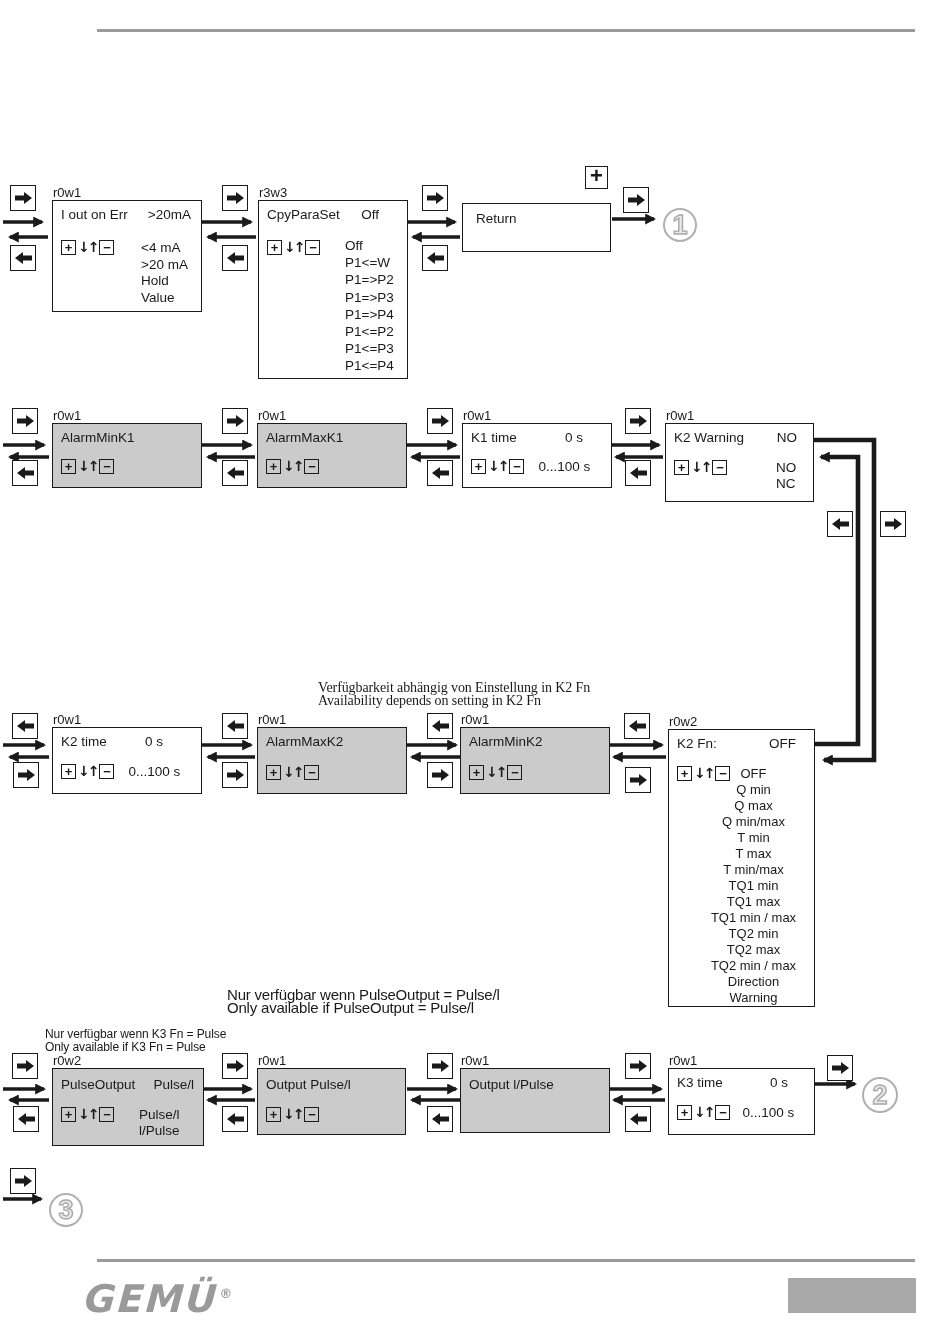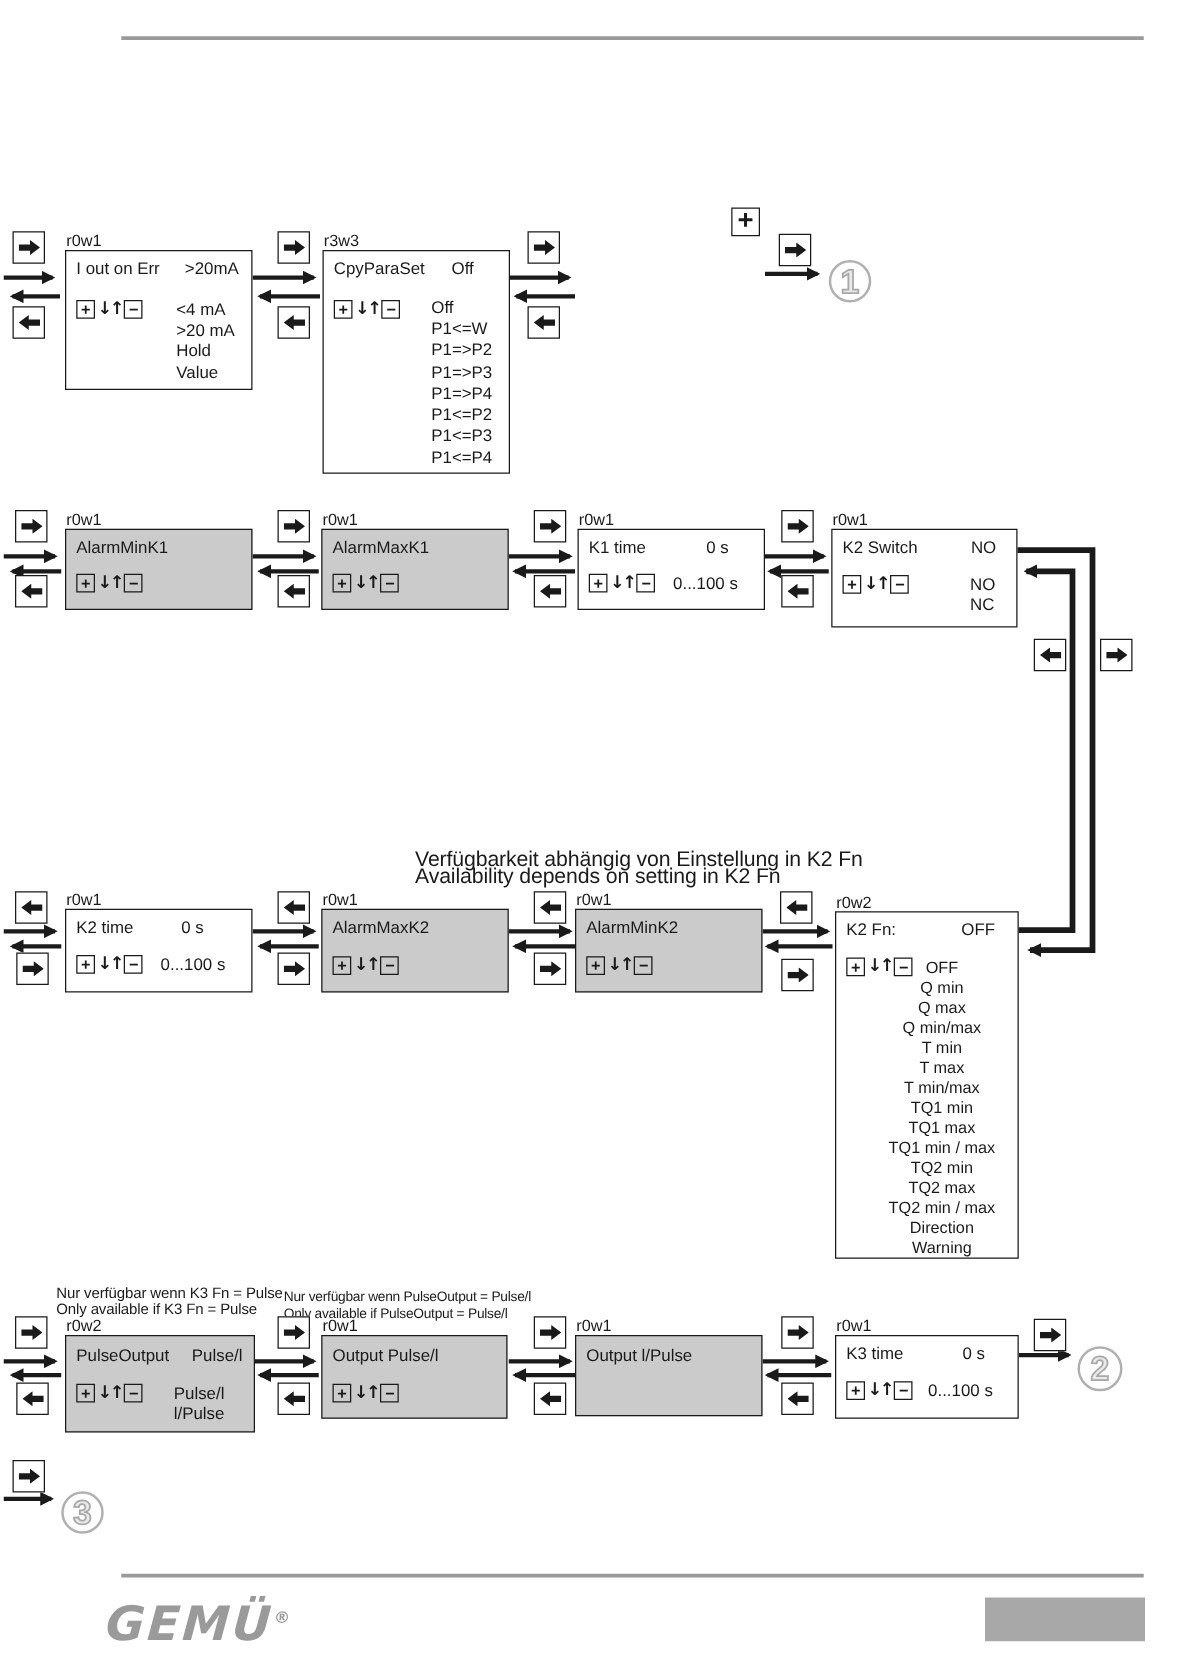--- a/index.html
+++ b/index.html
@@ -158,20 +158,25 @@
   <div class="abtn" style="left:422px;top:245px;">
       <svg width="17" height="12" viewBox="0 0 17 12">
         <path d="M17 3.5H8V0L0 6l8 6V8.5h9z" fill="#1a1a1a"></path>
       </svg>
     </div>
 
   <div class="abtn" style="left:585px;top:166px;width:21px;height:21px;font-size:22px;font-weight:bold;">
       <span style="margin-top:-3px;">+</span>
     </div>
 
+  <div class="mbox" style="left:462px;top:203px;width:147px;height:47px;">
+    <div class="trow" style="left:13px;top:7px;">
+        <span>Return</span>
+      </div>
+  </div>
 
   <div class="abtn" style="left:623px;top:187px;">
       <svg width="17" height="12" viewBox="0 0 17 12">
         <path d="M0 3.5h9V0l8 6-8 6V8.5H0z" fill="#1a1a1a"></path>
       </svg>
     </div>
   <div class="numcirc" style="left:663px;top:208px;width:30px;height:30px;">
       <span>1</span>
     </div>
 
@@ -254,21 +259,21 @@
     </div>
   <div class="abtn" style="left:625px;top:460px;">
       <svg width="17" height="12" viewBox="0 0 17 12">
         <path d="M17 3.5H8V0L0 6l8 6V8.5h9z" fill="#1a1a1a"></path>
       </svg>
     </div>
 
   <div class="mbox" style="left:665px;top:423px;width:147px;height:77px;">
     <div class="mlabel">r0w1</div>
     <div class="trow" style="right:16px;">
-      <span>K2 Switch</span>
+      <span>K2 Warning</span>
       <span>NO</span>
     </div>
     <div class="keys" style="top:36px;">
       <span class="kbox">+</span>
       <span class="udar"><span>↓</span><span>↑</span></span>
       <span class="kbox">−</span>
     </div>
     <div class="opts" style="left:110px;top:36px;line-height:16px;">
       <div>NO</div>
         <div>NC</div>
@@ -279,21 +284,21 @@
       <svg width="17" height="12" viewBox="0 0 17 12">
         <path d="M17 3.5H8V0L0 6l8 6V8.5h9z" fill="#1a1a1a"></path>
       </svg>
     </div>
   <div class="abtn" style="left:880px;top:511px;">
       <svg width="17" height="12" viewBox="0 0 17 12">
         <path d="M0 3.5h9V0l8 6-8 6V8.5H0z" fill="#1a1a1a"></path>
       </svg>
     </div>
 
-  <div class="note" style="left:332px;top:681px;font-size:17px;">
+  <div class="note" style="left:318px;top:681px;font-size:14px;font-family:Liberation Serif, serif;">
     <div>Verfügbarkeit abhängig von Einstellung in K2 Fn</div>
       <div>Availability depends on setting in K2 Fn</div>
   </div>
 
   <div class="abtn" style="left:12px;top:713px;">
       <svg width="17" height="12" viewBox="0 0 17 12">
         <path d="M17 3.5H8V0L0 6l8 6V8.5h9z" fill="#1a1a1a"></path>
       </svg>
     </div>
   <div class="abtn" style="left:13px;top:762px;">
@@ -400,21 +405,21 @@
       <div>TQ2 min / max</div>
         <div>Direction</div>
       <div>Warning</div>
     </div>
   </div>
 
   <div class="note" style="left:45px;top:1028px;">
     <div>Nur verfügbar wenn K3 Fn = Pulse</div>
       <div>Only available if K3 Fn = Pulse</div>
   </div>
-  <div class="note" style="left:227px;top:1032px;font-size:11px;letter-spacing:-0.2px;">
+  <div class="note" style="left:227px;top:988px;font-size:15px;letter-spacing:-0.2px;">
     <div>Nur verfügbar wenn PulseOutput = Pulse/l</div>
       <div>Only available if PulseOutput = Pulse/l</div>
   </div>
 
   <div class="abtn" style="left:12px;top:1053px;">
       <svg width="17" height="12" viewBox="0 0 17 12">
         <path d="M0 3.5h9V0l8 6-8 6V8.5H0z" fill="#1a1a1a"></path>
       </svg>
     </div>
   <div class="abtn" style="left:13px;top:1106px;">

